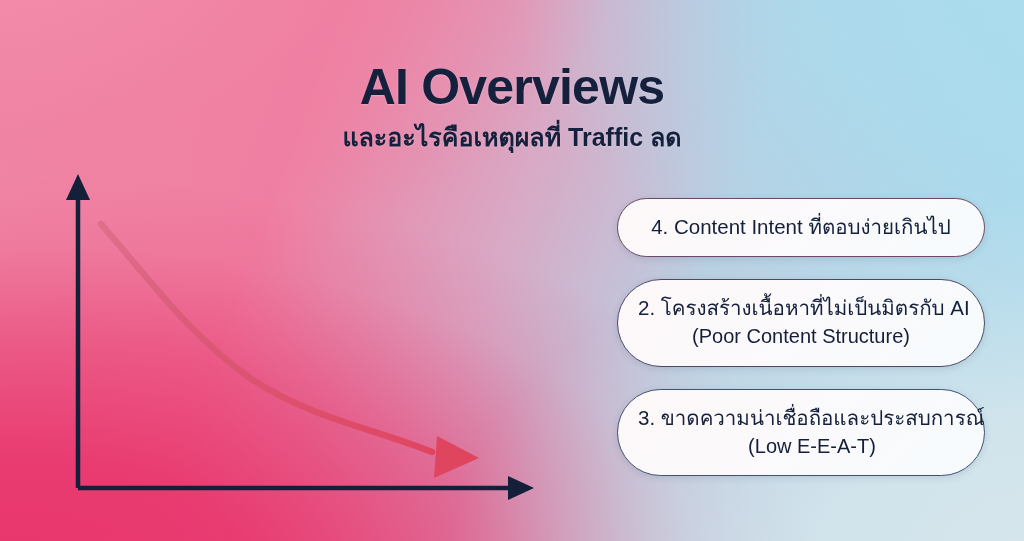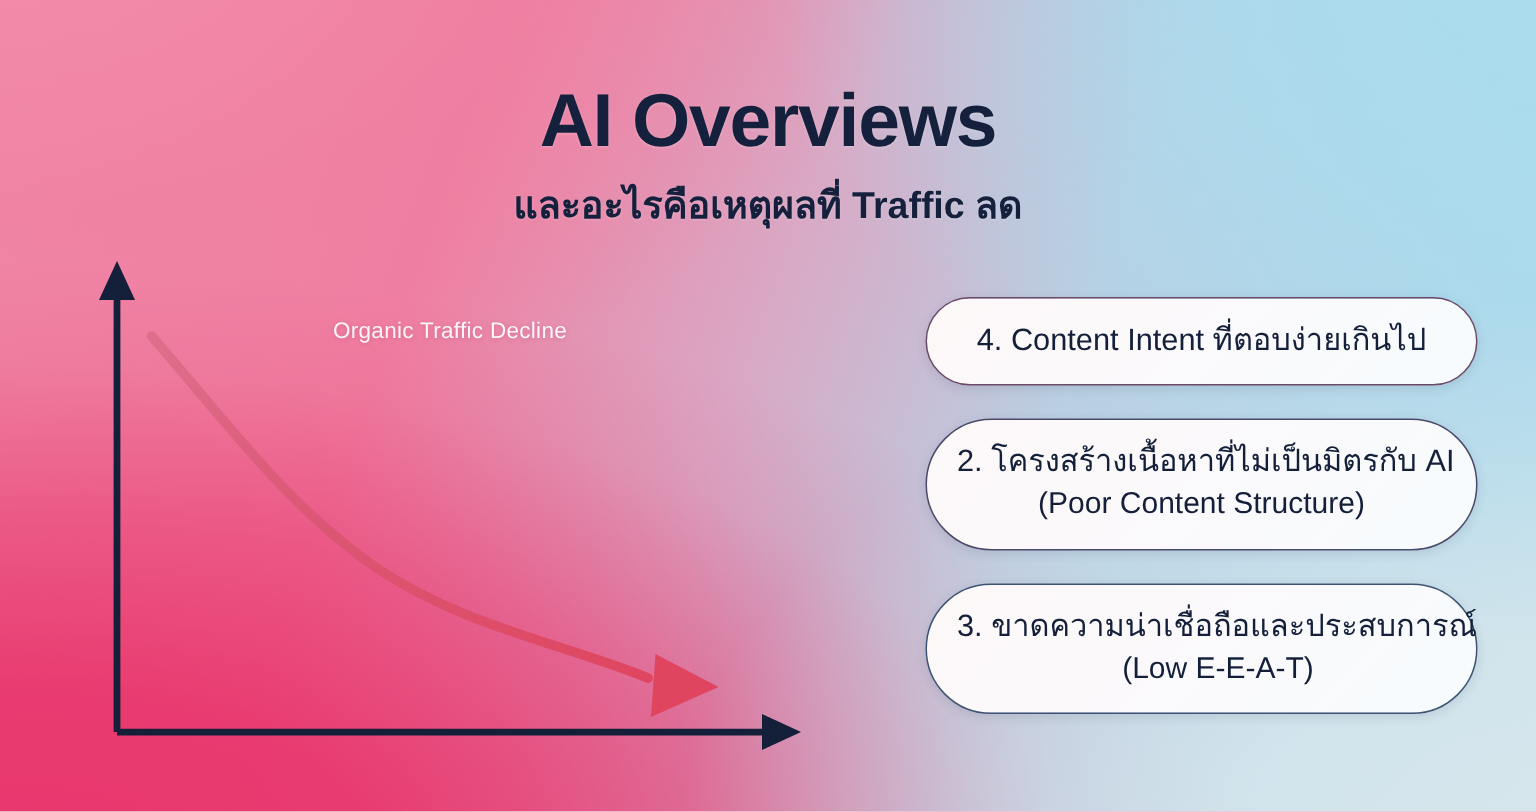--- a/index.html
+++ b/index.html
@@ -48,21 +48,21 @@
 
   
   .header {
     position: absolute;
     left: 0;
     top: 48px;
     width: 1024px;
   }
   .title-row {
     display: flex;
-    align-items: center;
+    align-items: flex-end;
     justify-content: center;
     height: 64px;
   }
   .main-title {
     font-size: 50px;
     font-weight: 700;
     letter-spacing: -0.8px;
     color: #15203c;
     line-height: 1;
     white-space: nowrap;
@@ -195,21 +195,20 @@
       <polygon points="78,14 66,40 90,40" fill="#141f3a"></polygon>
 
       <line x1="78" y1="328" x2="516" y2="328" stroke="#141f3a" stroke-width="4.5"></line>
       <polygon points="534,328 508,316 508,340" fill="#141f3a"></polygon>
 
       <path d="M 101,64 C 150,120 190,176 250,218 C 310,258 372,268 432,292" fill="none" stroke="url(#curveGrad)" stroke-width="6.5" stroke-linecap="round"></path>
       <polygon points="479,298 437,276 434,318" fill="#e0455f"></polygon>
     </svg>
 
     <div class="chart-label">
-      <div class="chart-label-sub">Organic Traffic Decline</div>
     </div>
   </div>
 
   <div class="cards">
 
     <div class="card">
       <div class="card-line th">4. Content Intent ที่ตอบง่ายเกินไป</div>
     </div>
 
     <div class="card">

